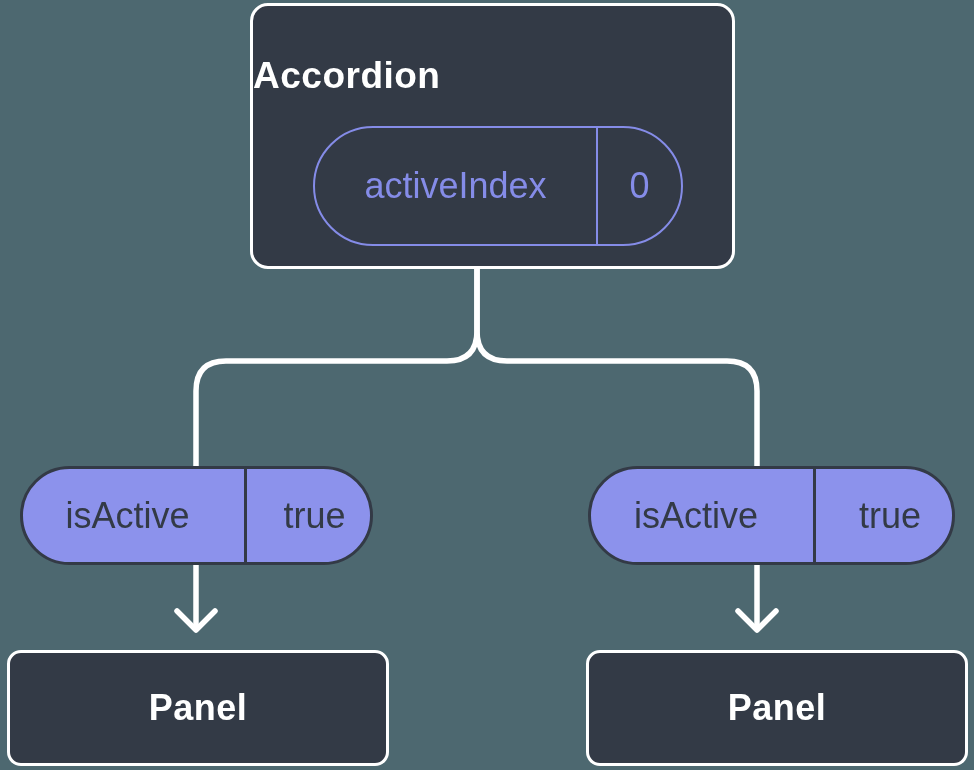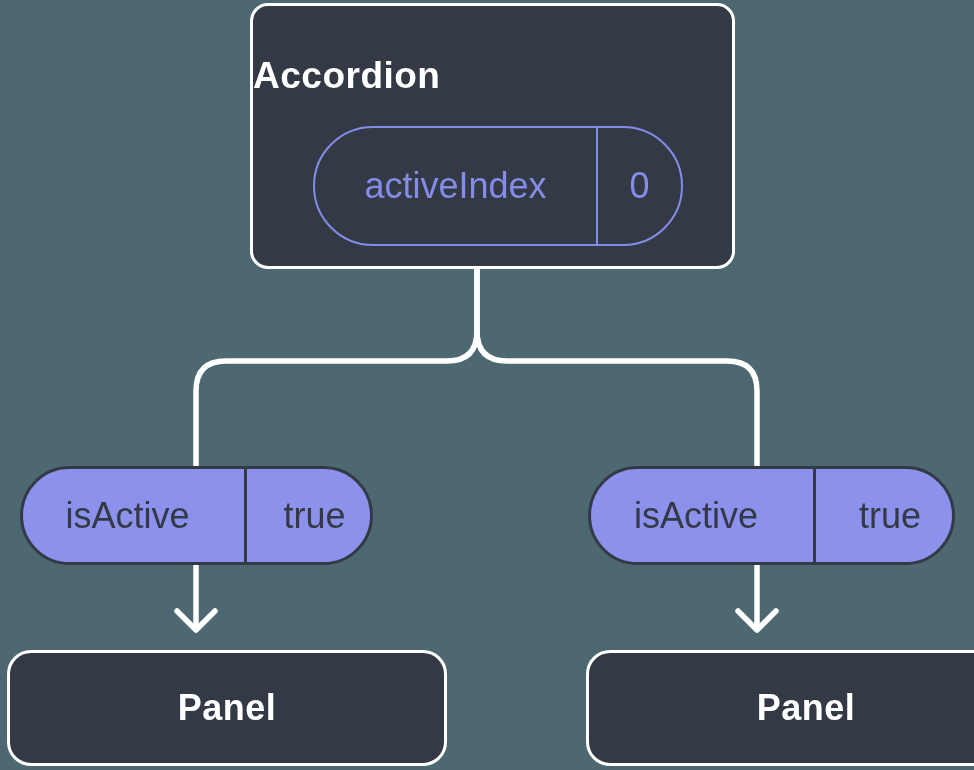--- a/index.html
+++ b/index.html
@@ -66,22 +66,22 @@
   }
   .prop-pill .cell{display:flex;align-items:center;justify-content:center;}
   .prop-pill .vdiv{width:3px;background:var(--pill-text-dark);}
   .prop-left{left:20px;width:353px;}
   .prop-left .name{width:209px;}
   .prop-right{left:588px;width:367px;}
   .prop-right .name{width:210px;}
   .prop-pill .value{flex:1;}
 
   .panel-node{
-    top:650px;width:440px;height:116px;
-    border-radius:24px;
+    top:650px;width:382px;height:116px;
+    border-radius:14px;
     display:flex;align-items:center;justify-content:center;
   }
   .panel-left{left:7px;}
   .panel-right{left:586px;}
   .panel-label{color:var(--title-text);font-size:36px;font-weight:600;letter-spacing:0.5px;}
 </style>
 </head>
 <body>
 
 <div class="canvas">

